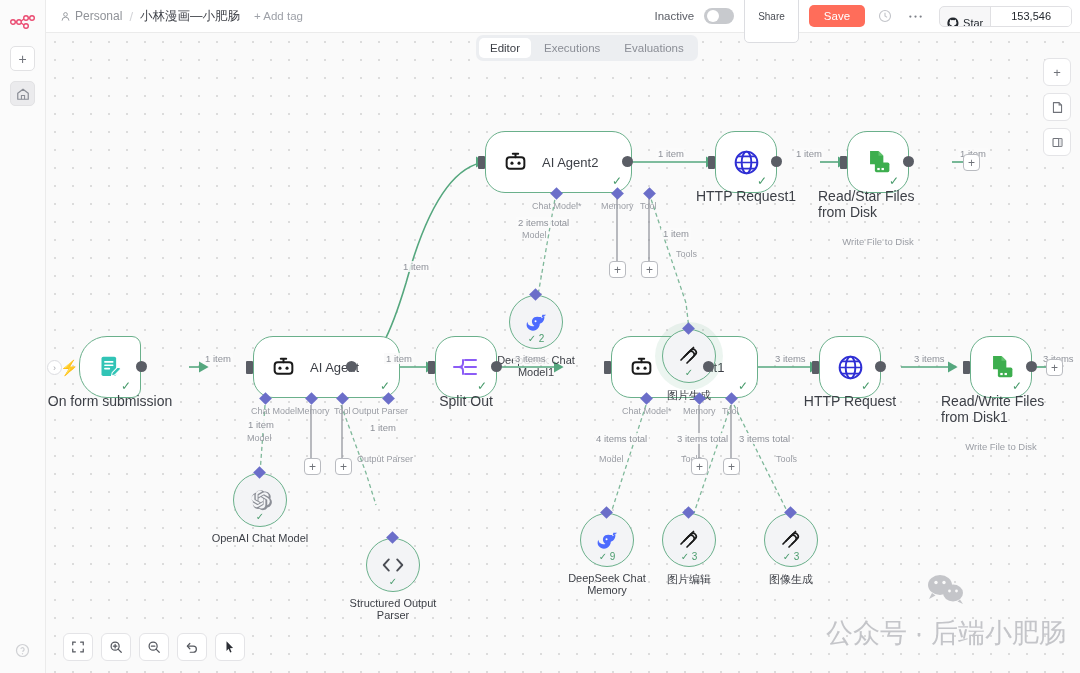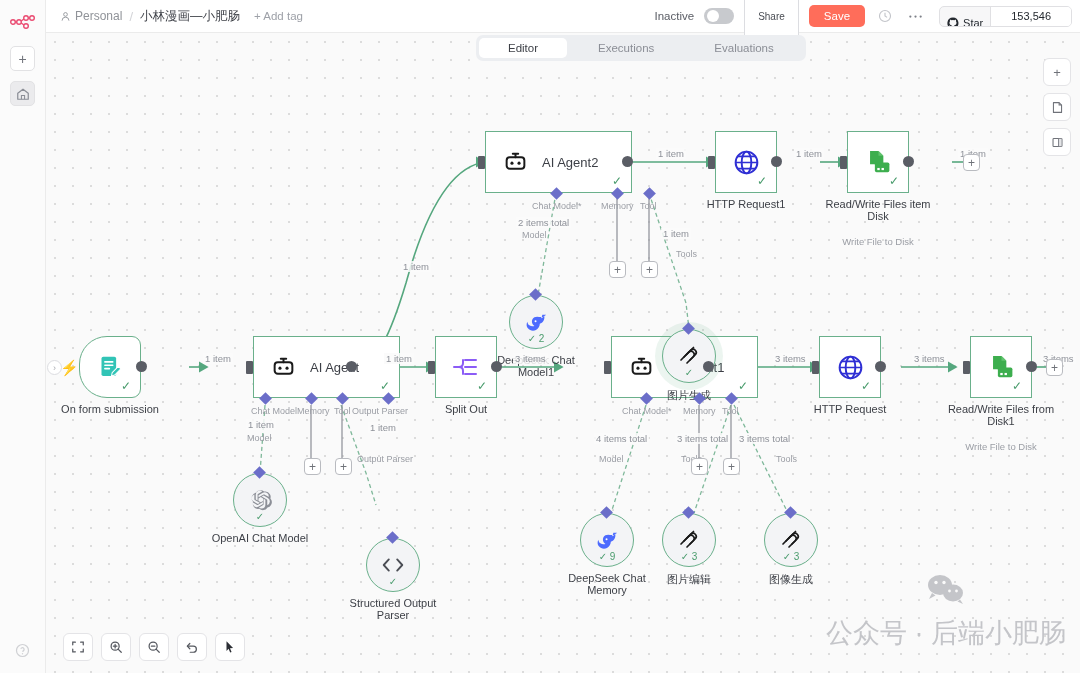--- a/index.html
+++ b/index.html
@@ -62,21 +62,21 @@
     overflow:hidden; height:21px; background:#f7f7f8; margin-left:4px;
   }
   .gh-star .gs-l { display:flex; align-items:center; gap:4px; padding:16px 7px; font-size:11px; color:#24292f; }
   .gh-star .gs-r { display:flex; align-items:center; padding:0 20px; font-size:11px; color:#24292f; background:#fff; border-left:1px solid #e0e0e3; }
 
   
   #tabs {
     position:absolute; left:476px; top:35px; z-index:36;
     background:#eceef1; border-radius:7px; padding:3px; display:flex; gap:2px;
   }
-  #tabs .tab { padding:4px 29px; font-size:11.5px; border-radius:5px; color:#8b8e96; cursor:pointer; }
+  #tabs .tab { padding:4px 11px; font-size:11.5px; border-radius:5px; color:#8b8e96; cursor:pointer; }
   #tabs .tab.active { background:#fff; color:#3c3f46; }
 
   
   #canvas {
     position:absolute; left:46px; top:33px; width:1034px; height:640px;
     background-color:#fafafa;
     background-image:radial-gradient(#dcdcdc 1px, transparent 1px);
     background-size:18px 18px;
     overflow:hidden;
   }
@@ -85,30 +85,30 @@
   
   #right-ctrls { position:absolute; right:9px; top:25px; display:flex; flex-direction:column; gap:7px; z-index:20; }
   .rc-btn {
     width:28px; height:28px; background:#fff; border:1px solid #e4e4e7; border-radius:6px;
     display:flex; align-items:center; justify-content:center; color:#6f7279; cursor:pointer; font-size:13px;
   }
 
   
   .node {
     position:absolute; background:#fff; border:1.5px solid #6ab08b;
-    border-radius:0; z-index:10;
+    border-radius:20px; z-index:10;
     display:flex; align-items:center; justify-content:center;
   }
   .node.wide { width:147px; height:62px; justify-content:flex-start; padding-left:17px; gap:14px; }
   .node.sq { width:62px; height:62px; }
   .node.trigger { border-radius:28px 9px 9px 28px; width:62px; height:62px; }
   .node .check { position:absolute; right:9px; bottom:5px; color:#4a9c6d; font-size:12px; line-height:1; }
   .node-title {
-    position:absolute; top:66px; left:50%; transform:translateX(-50%);
-    white-space:nowrap; font-size:11px; color:#3c3f46; text-align:center;
+    position:absolute; top:56px; left:50%; transform:translateX(-50%);
+    white-space:nowrap; font-size:14px; color:#3c3f46; text-align:left;
   }
   .node-title.two { white-space:normal; width:120px; }
   .node-sub {
     position:absolute; left:50%; transform:translateX(-50%);
     white-space:nowrap; font-size:9.5px; color:#9b9ea5;
   }
   .agent-label { font-size:13px; color:#3c3f46; }
 
   
   .subnode {
@@ -558,21 +558,21 @@
 
   <div class="node sq" style="left:801px; top:98px;">
     <svg width="29" height="29" viewBox="0 0 24 24">
       <path d="M5 2.5 h7 l4 4 v7 H5 Z" fill="#3dae4e"></path>
       <path d="M12 2.5 v4 h4" fill="#62c36f"></path>
       <rect x="9" y="12" width="12" height="8" rx="1.4" fill="#3dae4e"></rect>
       <rect x="11" y="16.5" width="2" height="1.8" fill="#fff"></rect>
       <rect x="14.5" y="16.5" width="2" height="1.8" fill="#fff"></rect>
     </svg>
     <span class="check">✓</span>
-    <span class="node-title two">Read/Write Files item Disk</span>
+    <span class="node-title two">Read/Star Files from Disk</span>
     <span class="node-sub" style="top:104px;">Write File to Disk</span>
   </div>
   <div class="port-in" style="left:794px; top:123px;"></div>
   <div class="port-out" style="left:857px; top:123px;"></div>
   <div class="conn-label" style="left:912px; top:115px;">1 item</div>
   <div class="plus-end" style="left:917px; top:121px;">+</div>
 
   <div id="bottom-tools">
     <div class="bt-btn">
       <svg width="14" height="14" viewBox="0 0 16 16">

